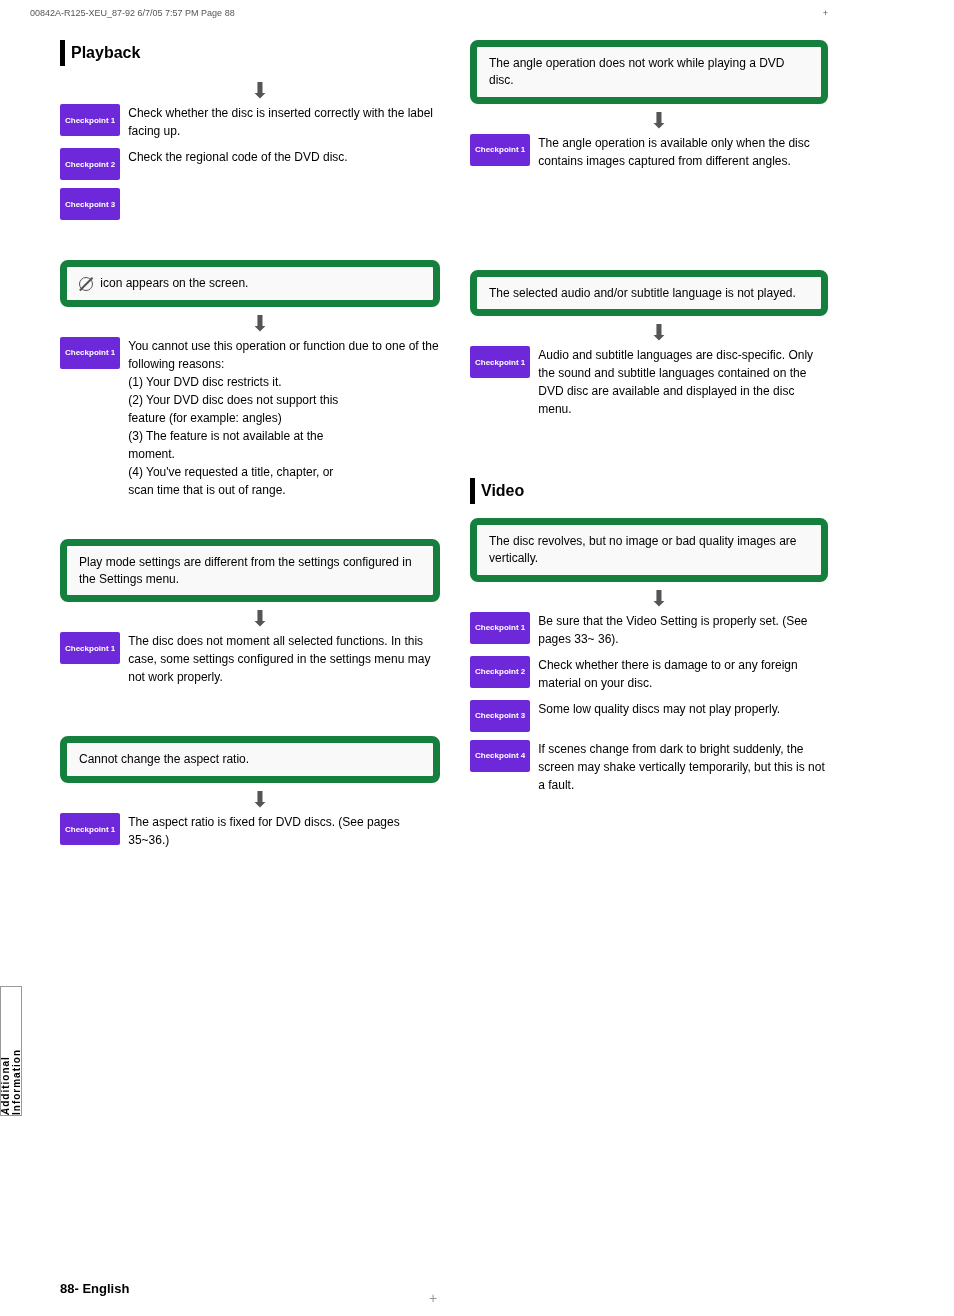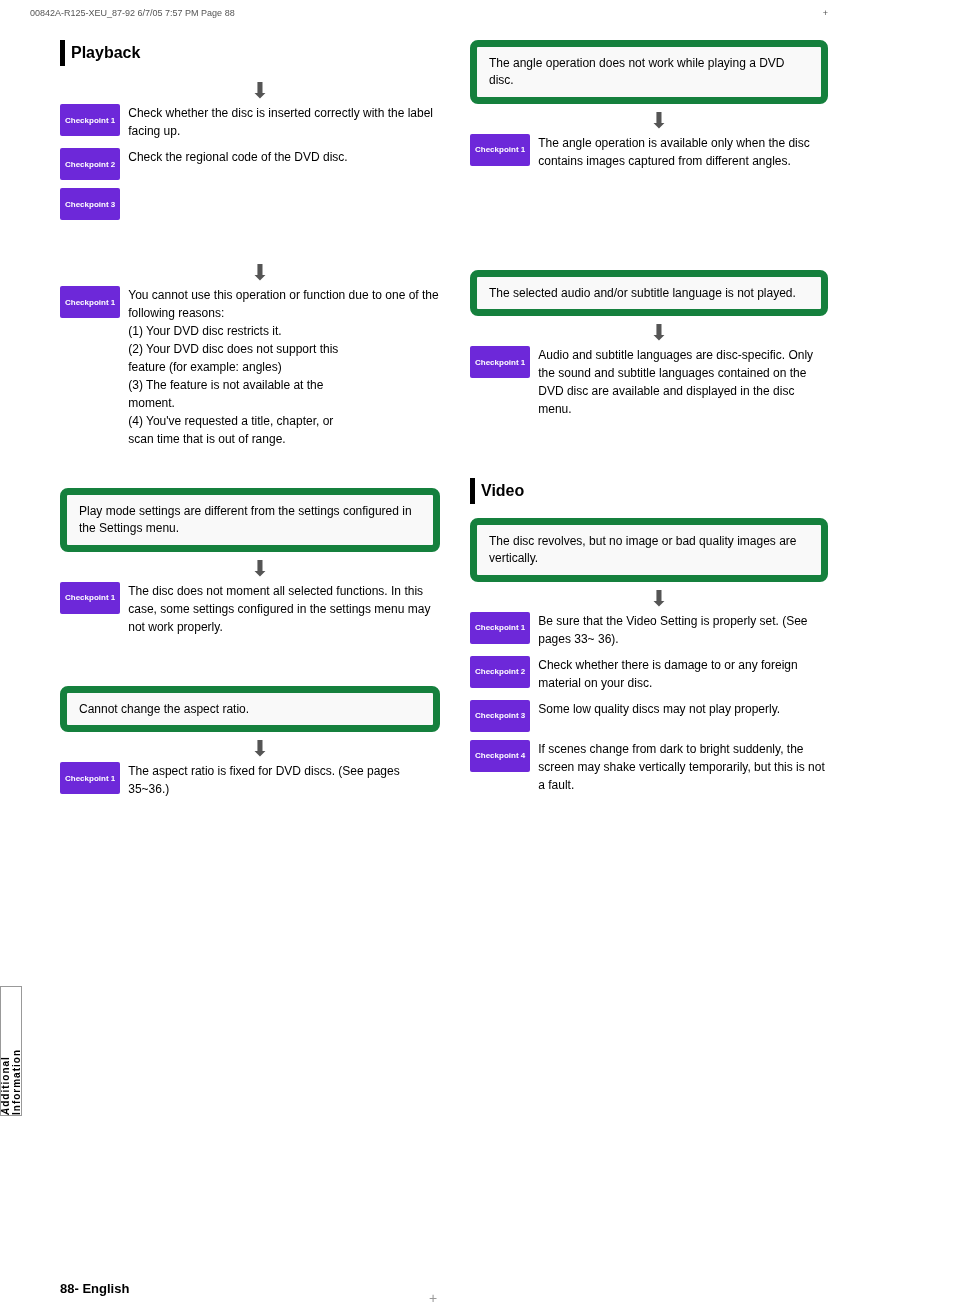--- a/index.html
+++ b/index.html
@@ -220,20 +220,24 @@
           <span class="checkpoint-text">Check the regional code of the DVD disc.</span>
         </div>
         <div class="checkpoint-row">
           <span class="checkpoint-badge">Checkpoint 3</span>
         </div>
       </div>
 
       <div class="spacer"></div>
 
       <div class="section-block">
+        <div class="problem-box">
+          <span class="prohib-icon"></span>
+          <span>icon appears on the screen.</span>
+        </div>
         <div class="arrow-down">⬇</div>
         <div class="checkpoint-row">
           <span class="checkpoint-badge">Checkpoint 1</span>
           <span class="checkpoint-text" style="white-space: pre-line;">You cannot use this operation or function due to one of the following reasons:
 (1) Your DVD disc restricts it.
 (2) Your DVD disc does not support this
      feature (for example: angles)
 (3) The feature is not available at the
      moment.
 (4) You've requested a title, chapter, or

